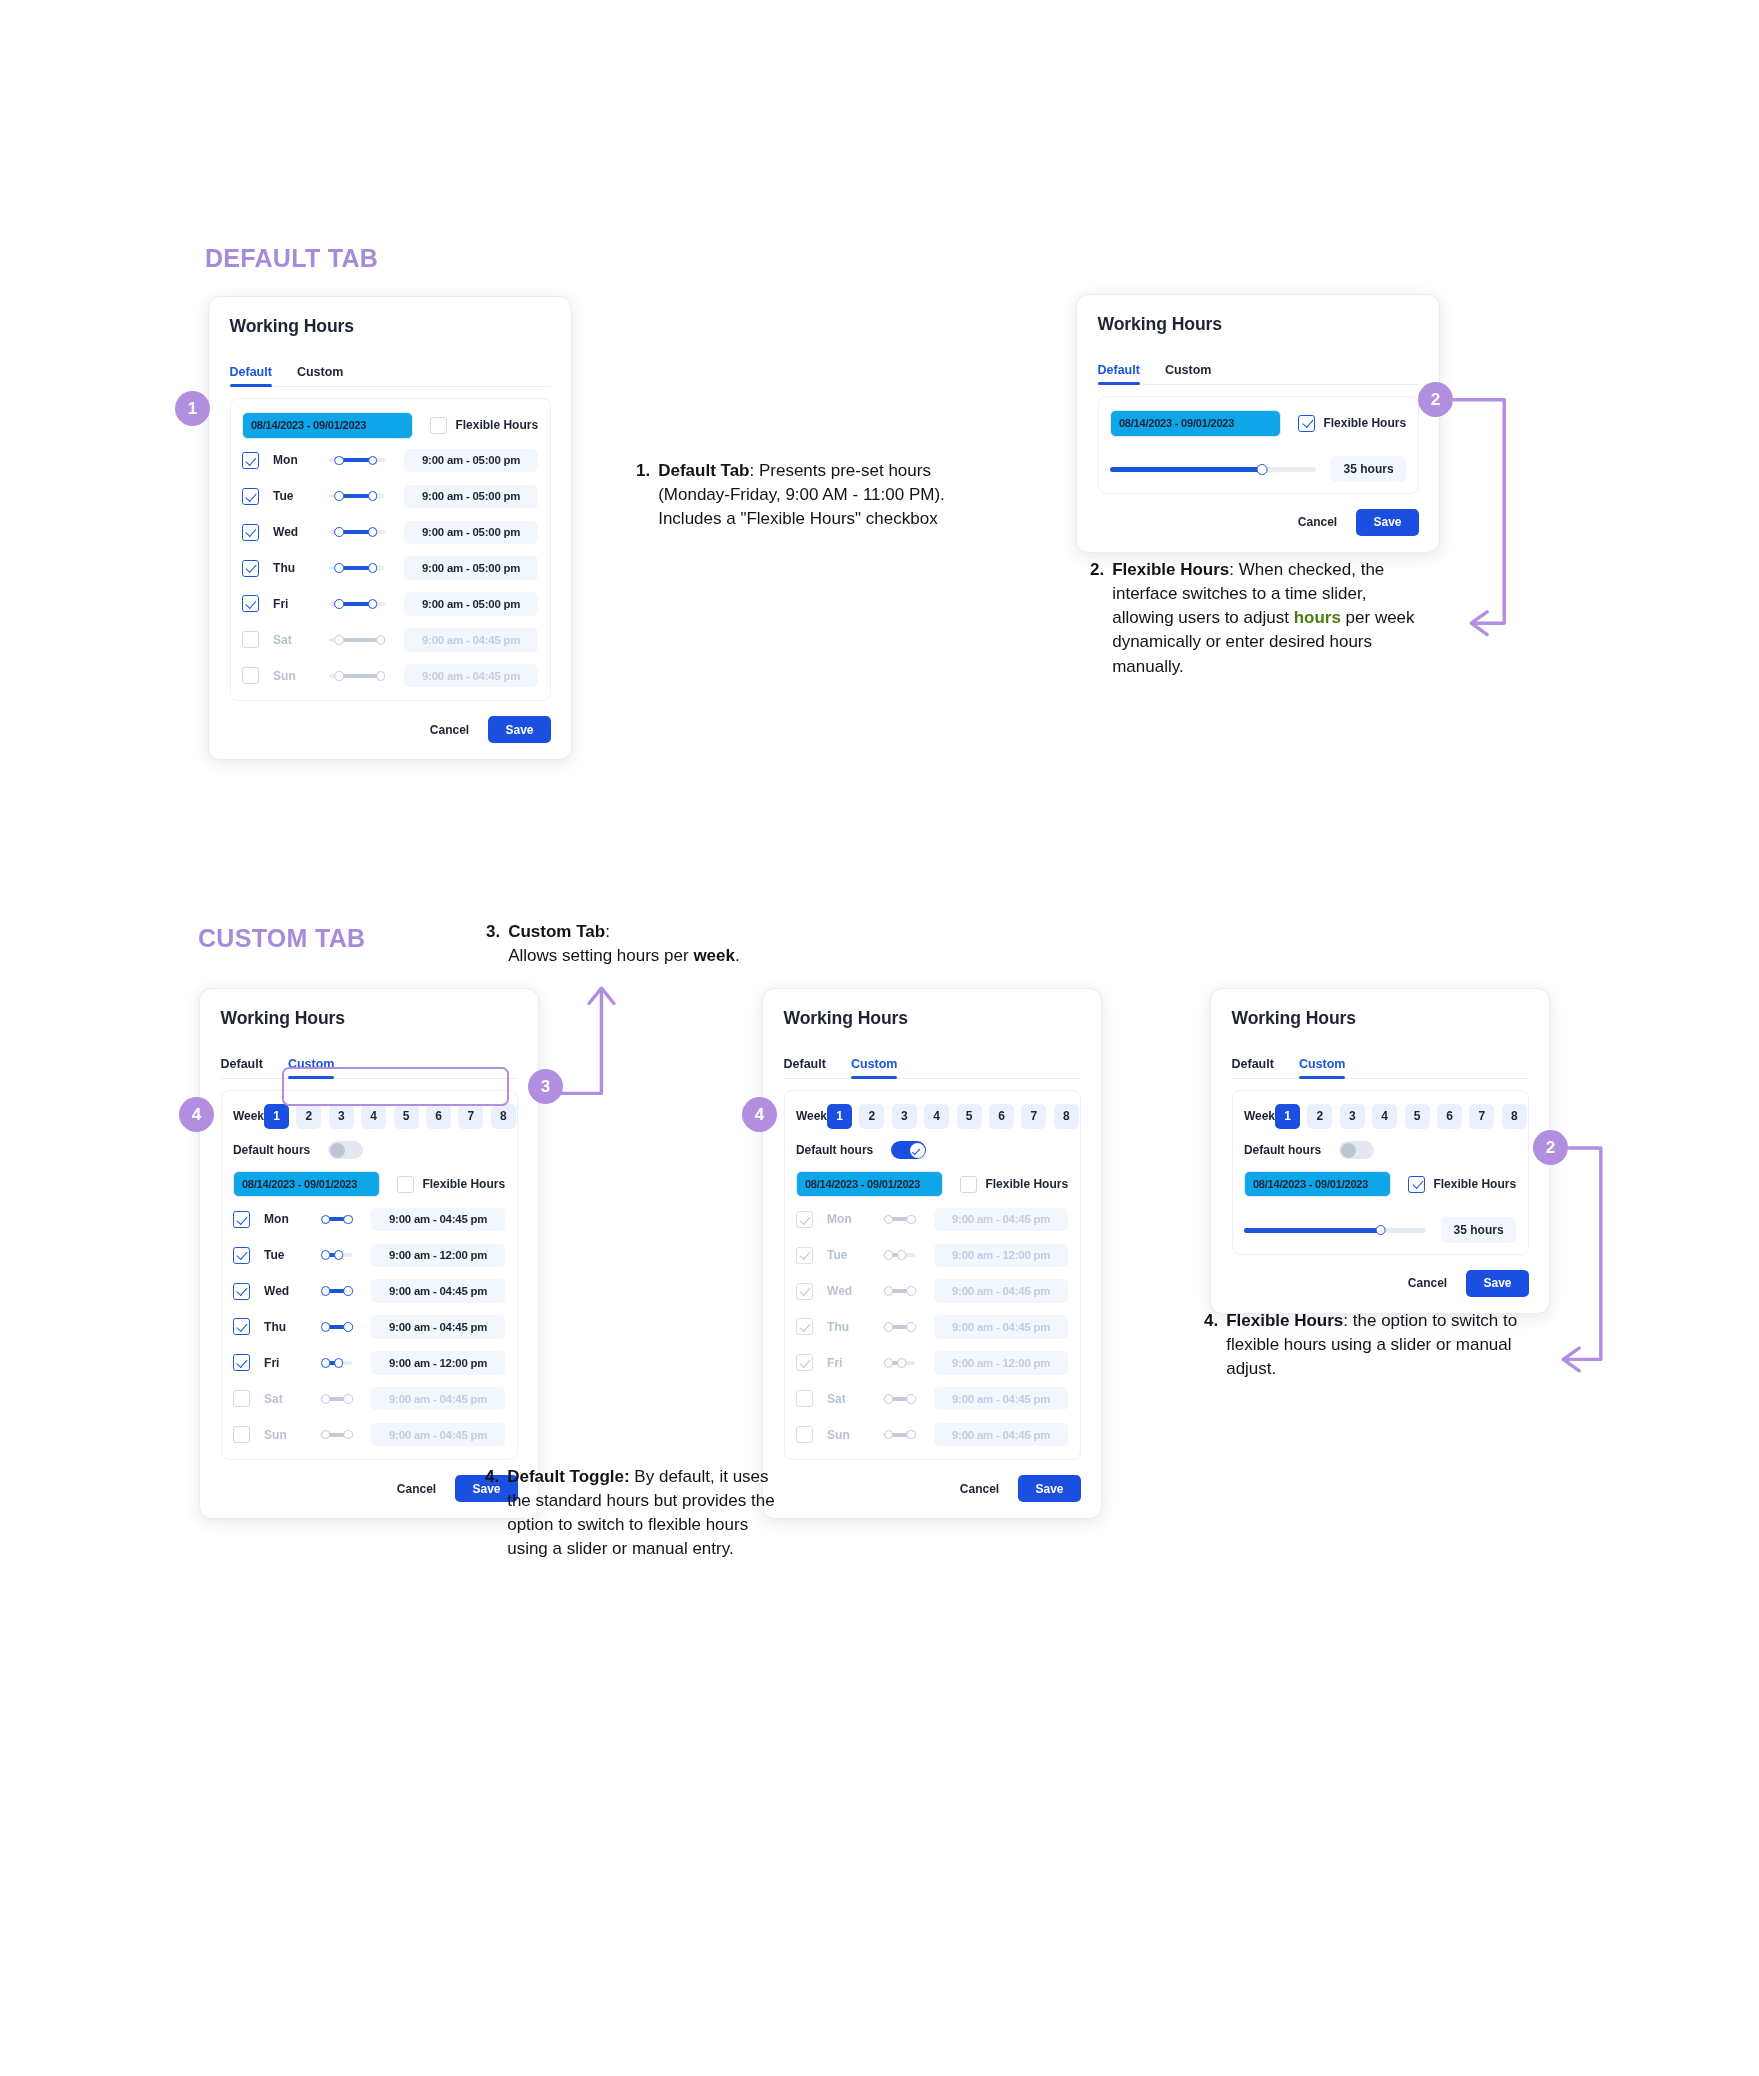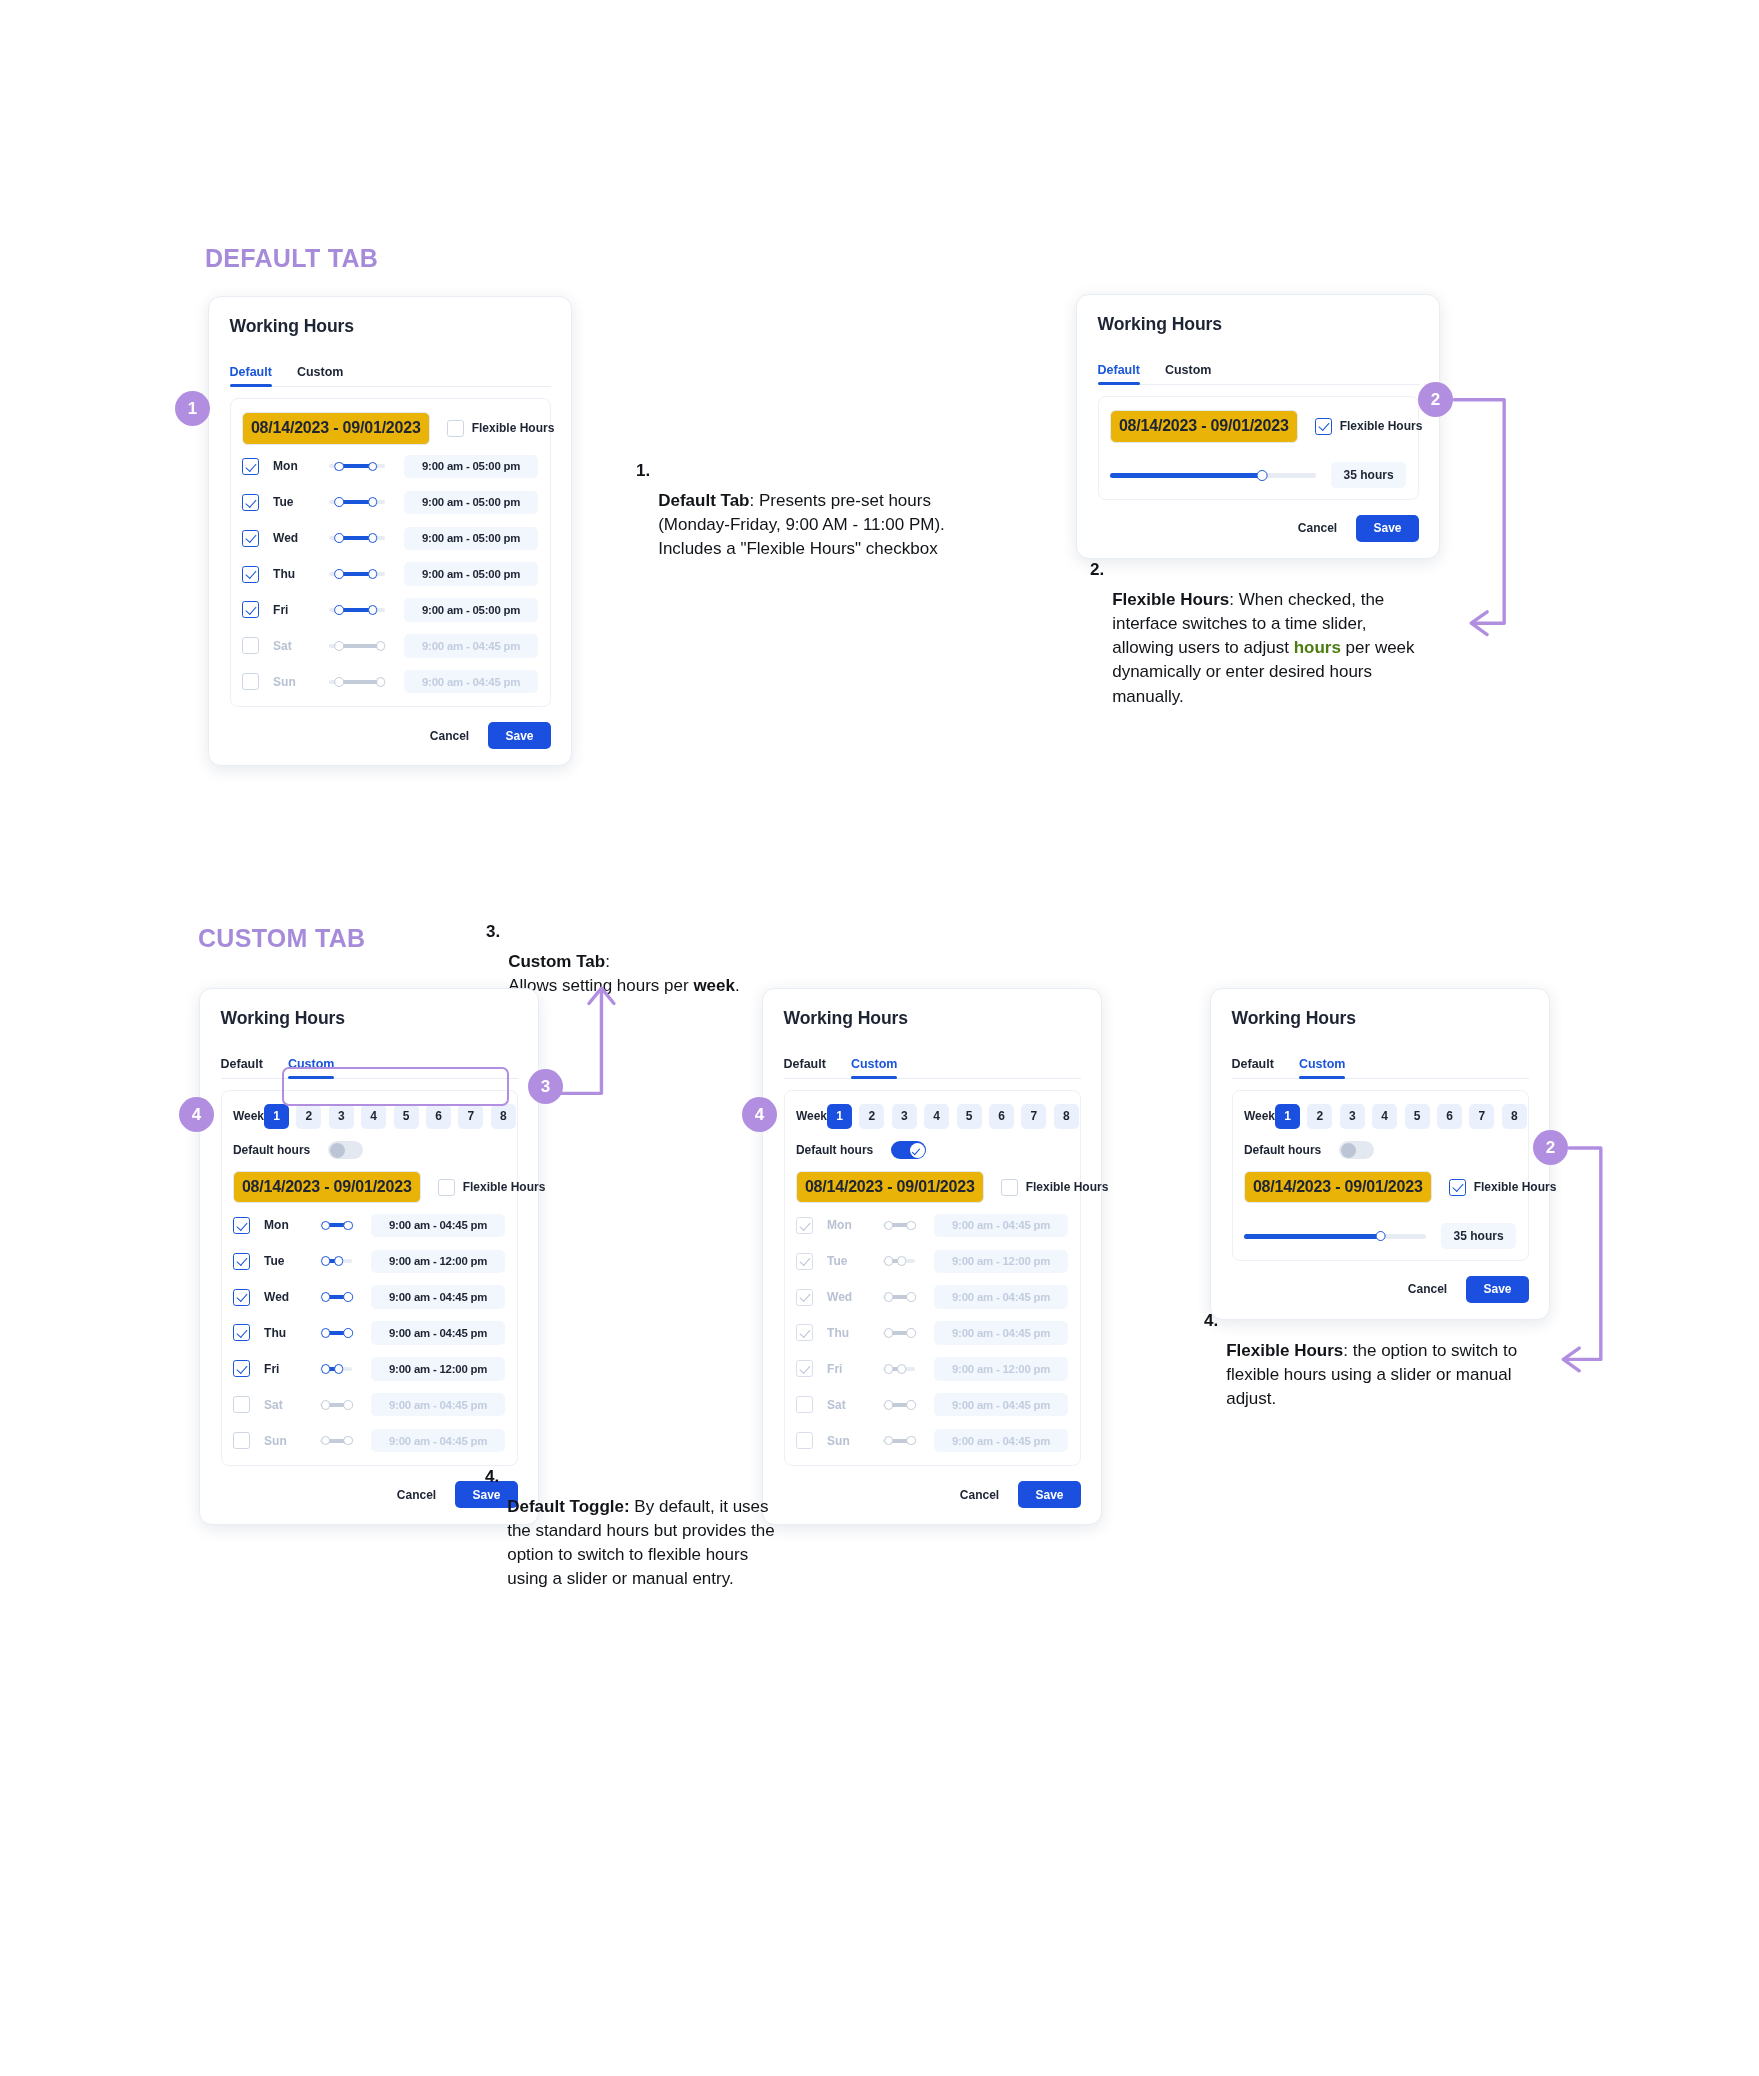--- a/index.html
+++ b/index.html
@@ -67,25 +67,25 @@
     padding: 12.5px 11.4px 10.2px 11.4px;
   }
 
   .row-top {
     display: flex;
     align-items: center;
     gap: 17px;
   }
   .date-input {
     flex: 1;
-    background: #eab308;
+    background: #0ea5e9;
     border: 1.1px solid #e3e9f3;
     border-radius: 5.7px;
     padding: 6.3px 8px;
-    font-size: 16px;
+    font-size: 11px;
     font-weight: bold;
     color: #1d2433;
     letter-spacing: -0.2px;
     white-space: nowrap;
   }
   .chk-wrap { display: flex; align-items: center; gap: 8px; white-space: nowrap; }
   .chk {
     width: 17px; height: 17px;
     border: 1.1px solid #cdd6e4;
     border-radius: 2.8px;
@@ -319,21 +319,21 @@
   .note {
     position: absolute;
     font-size: 17px;
     line-height: 1.42;
     color: #111418;
   }
   .note .num { font-weight: bold; }
   .note b { font-weight: bold; }
   .note .accent { color: #4d7c0f; font-weight: bold; text-align: center; }
   .note-body { display: flex; gap: 8px; }
-  .note-body .txt { flex: 1; margin-top: 30px; }
+  .note-body .txt { flex: 1; }
 
   svg.conn { position: absolute; overflow: visible; z-index: 1; }
 </style>
 </head>
 <body>
 
 <div class="stage">
 
   <div class="section-title" style="left:205px; top:244px;">DEFAULT TAB</div>
 

